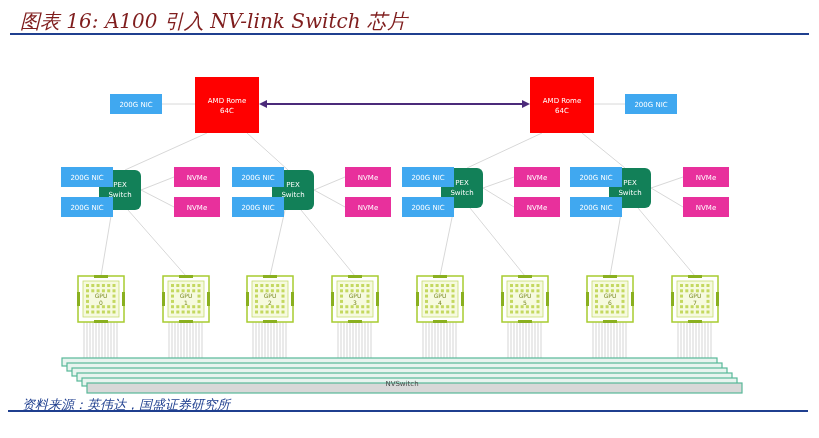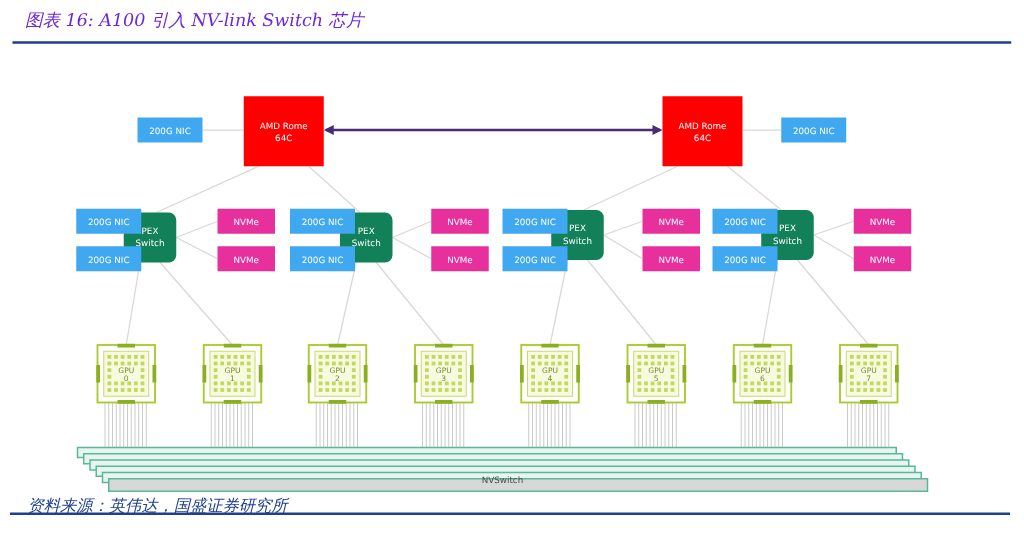--- a/index.html
+++ b/index.html
@@ -1,17 +1,17 @@
 <!DOCTYPE html>
 <html><head>
 <meta charset="utf-8">
 <style>
   html, body { margin: 0; padding: 0; background: #ffffff; }
   body { width: 819px; height: 438px; position: relative; overflow: hidden; font-family: "DejaVu Sans", sans-serif; }
-  .fig-title { position: absolute; left: 20px; top: 8px; font-size: 14px; font-style: italic; color: #6d28d9; font-family: "DejaVu Serif", serif; }
+  .fig-title { position: absolute; left: 20px; top: 8px; font-size: 20px; font-style: italic; color: #7f1d1d; font-family: "DejaVu Serif", serif; }
   .top-rule { position: absolute; left: 10px; top: 33px; width: 799px; height: 2px; background: #1f3f8f; }
   .bottom-rule { position: absolute; left: 8px; top: 410px; width: 800px; height: 2px; background: #1f3f8f; }
   .source { position: absolute; left: 22px; top: 396px; font-size: 13px; font-style: italic; color: #1f3f8f; font-family: "DejaVu Serif", serif; }
   svg#diagram { position: absolute; left: 0; top: 0; }
   .lbl { font-family: "DejaVu Sans", sans-serif; fill: #ffffff; font-size: 7px; }
   .lbl-nv { font-family: "DejaVu Sans", sans-serif; fill: #4a4a4a; font-size: 7px; }
   .lbl-gpu { font-family: "DejaVu Sans", sans-serif; fill: #7a8a20; font-size: 6px; }
 </style>
 </head>
 <body>

